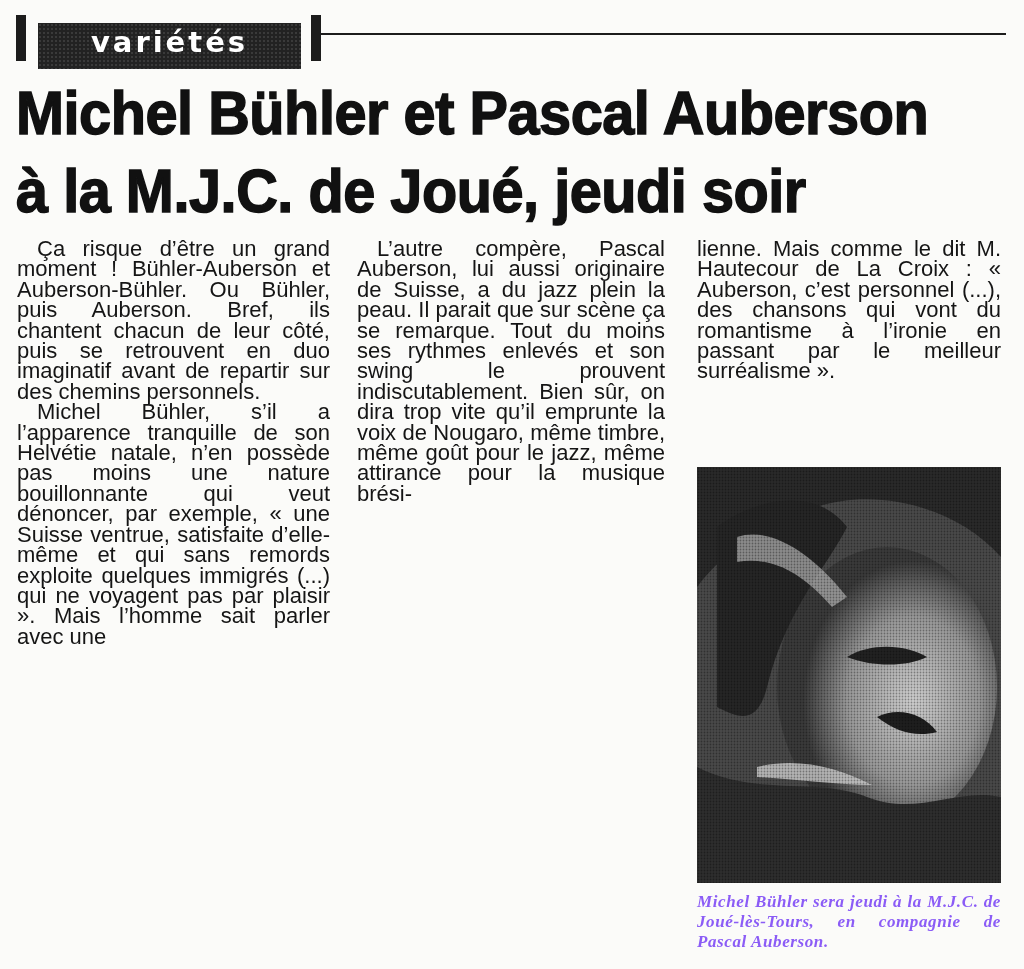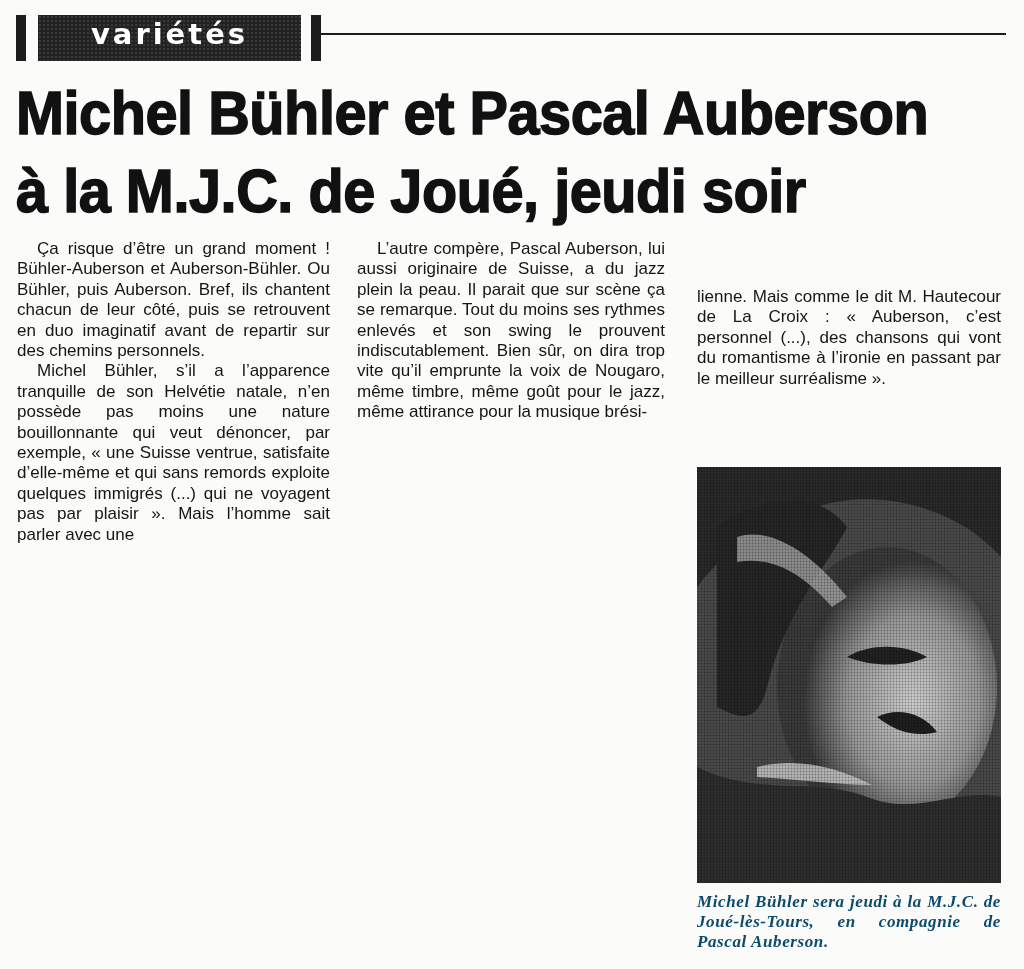--- a/index.html
+++ b/index.html
@@ -2,47 +2,47 @@
 <html><head>
 <meta charset="utf-8">
 <style>
   html, body { margin: 0; padding: 0; }
   body {
     width: 1024px; height: 969px; background: #fbfbf9; position: relative; overflow: hidden;
     font-family: "Liberation Sans", "DejaVu Sans", sans-serif; color: #141414;
   }
   .rubric { position: absolute; left: 16px; top: 15px; height: 46px; width: 1008px; }
   .rubric .bar-l { position: absolute; left: 0; top: 0; width: 10px; height: 46px; background: #1c1c1c; }
-  .rubric .box { position: absolute; left: 22px; top: 0; width: 263px; height: 46px; background: #222;
+  .rubric .box { position: absolute; left: 22px; top: 8px; width: 263px; height: 46px; background: #222;
     background-image: radial-gradient(#3a3a3a 1px, transparent 1px); background-size: 4px 4px; }
   .rubric .box span { position: absolute; left: 0; right: 0; top: 2px; text-align: center; color: #fff;
     font-family: "DejaVu Sans", sans-serif; font-weight: bold; font-size: 29px; letter-spacing: 3px; }
   .rubric .bar-r { position: absolute; left: 295px; top: 0; width: 10px; height: 46px; background: #1c1c1c; }
   .rubric .rule { position: absolute; left: 305px; top: 18px; right: 18px; height: 2px; background: #1c1c1c; }
 
   .headline { position: absolute; left: 16px; top: 74px; width: 1000px; margin: 0;
     font-family: "Liberation Sans", sans-serif; font-weight: 900; font-size: 62px; line-height: 78px;
     letter-spacing: -0.5px; color: #111; transform: scaleX(0.93); transform-origin: left top; white-space: nowrap; }
   .headline span { display: block; -webkit-text-stroke: 1.5px #111; }
 
-  .col { position: absolute; top: 239px; font-size: 17px; line-height: 20.4px; text-align: justify;
+  .col { position: absolute; top: 239px; font-size: 22px; line-height: 20.4px; text-align: justify;
     font-family: "Liberation Sans", sans-serif; color: #151515; }
   .col p { margin: 0; text-indent: 20px; }
   .col p.cont { text-indent: 0; }
   .col p + p { margin-top: 0; }
   .c1 { left: 17px; width: 313px; }
   .c2 { left: 357px; width: 308px; }
   .c2 p.para2 { margin-top: 0; }
-  .c3 { left: 697px; width: 304px; margin-top: 48px; }
+  .c3 { left: 697px; width: 304px; }
 
   .photo { position: absolute; left: 697px; top: 467px; width: 304px; height: 416px; background: #6a6a6a; overflow: hidden; }
   .photo svg { display: block; }
   .caption { position: absolute; left: 697px; top: 892px; width: 304px; margin: 0;
     font-family: "Liberation Serif", serif; font-style: italic; font-weight: bold; font-size: 17px;
-    line-height: 20px; text-align: justify; letter-spacing: 0.6px; color: #0c4a6e; }
+    line-height: 20px; text-align: justify; letter-spacing: 0.6px; color: #8b5cf6; }
 </style>
 </head>
 <body>
 
 <div class="rubric">
   <div class="bar-l"></div>
   <div class="box">
     <span>variétés</span>
   </div>
   <div class="bar-r"></div>

